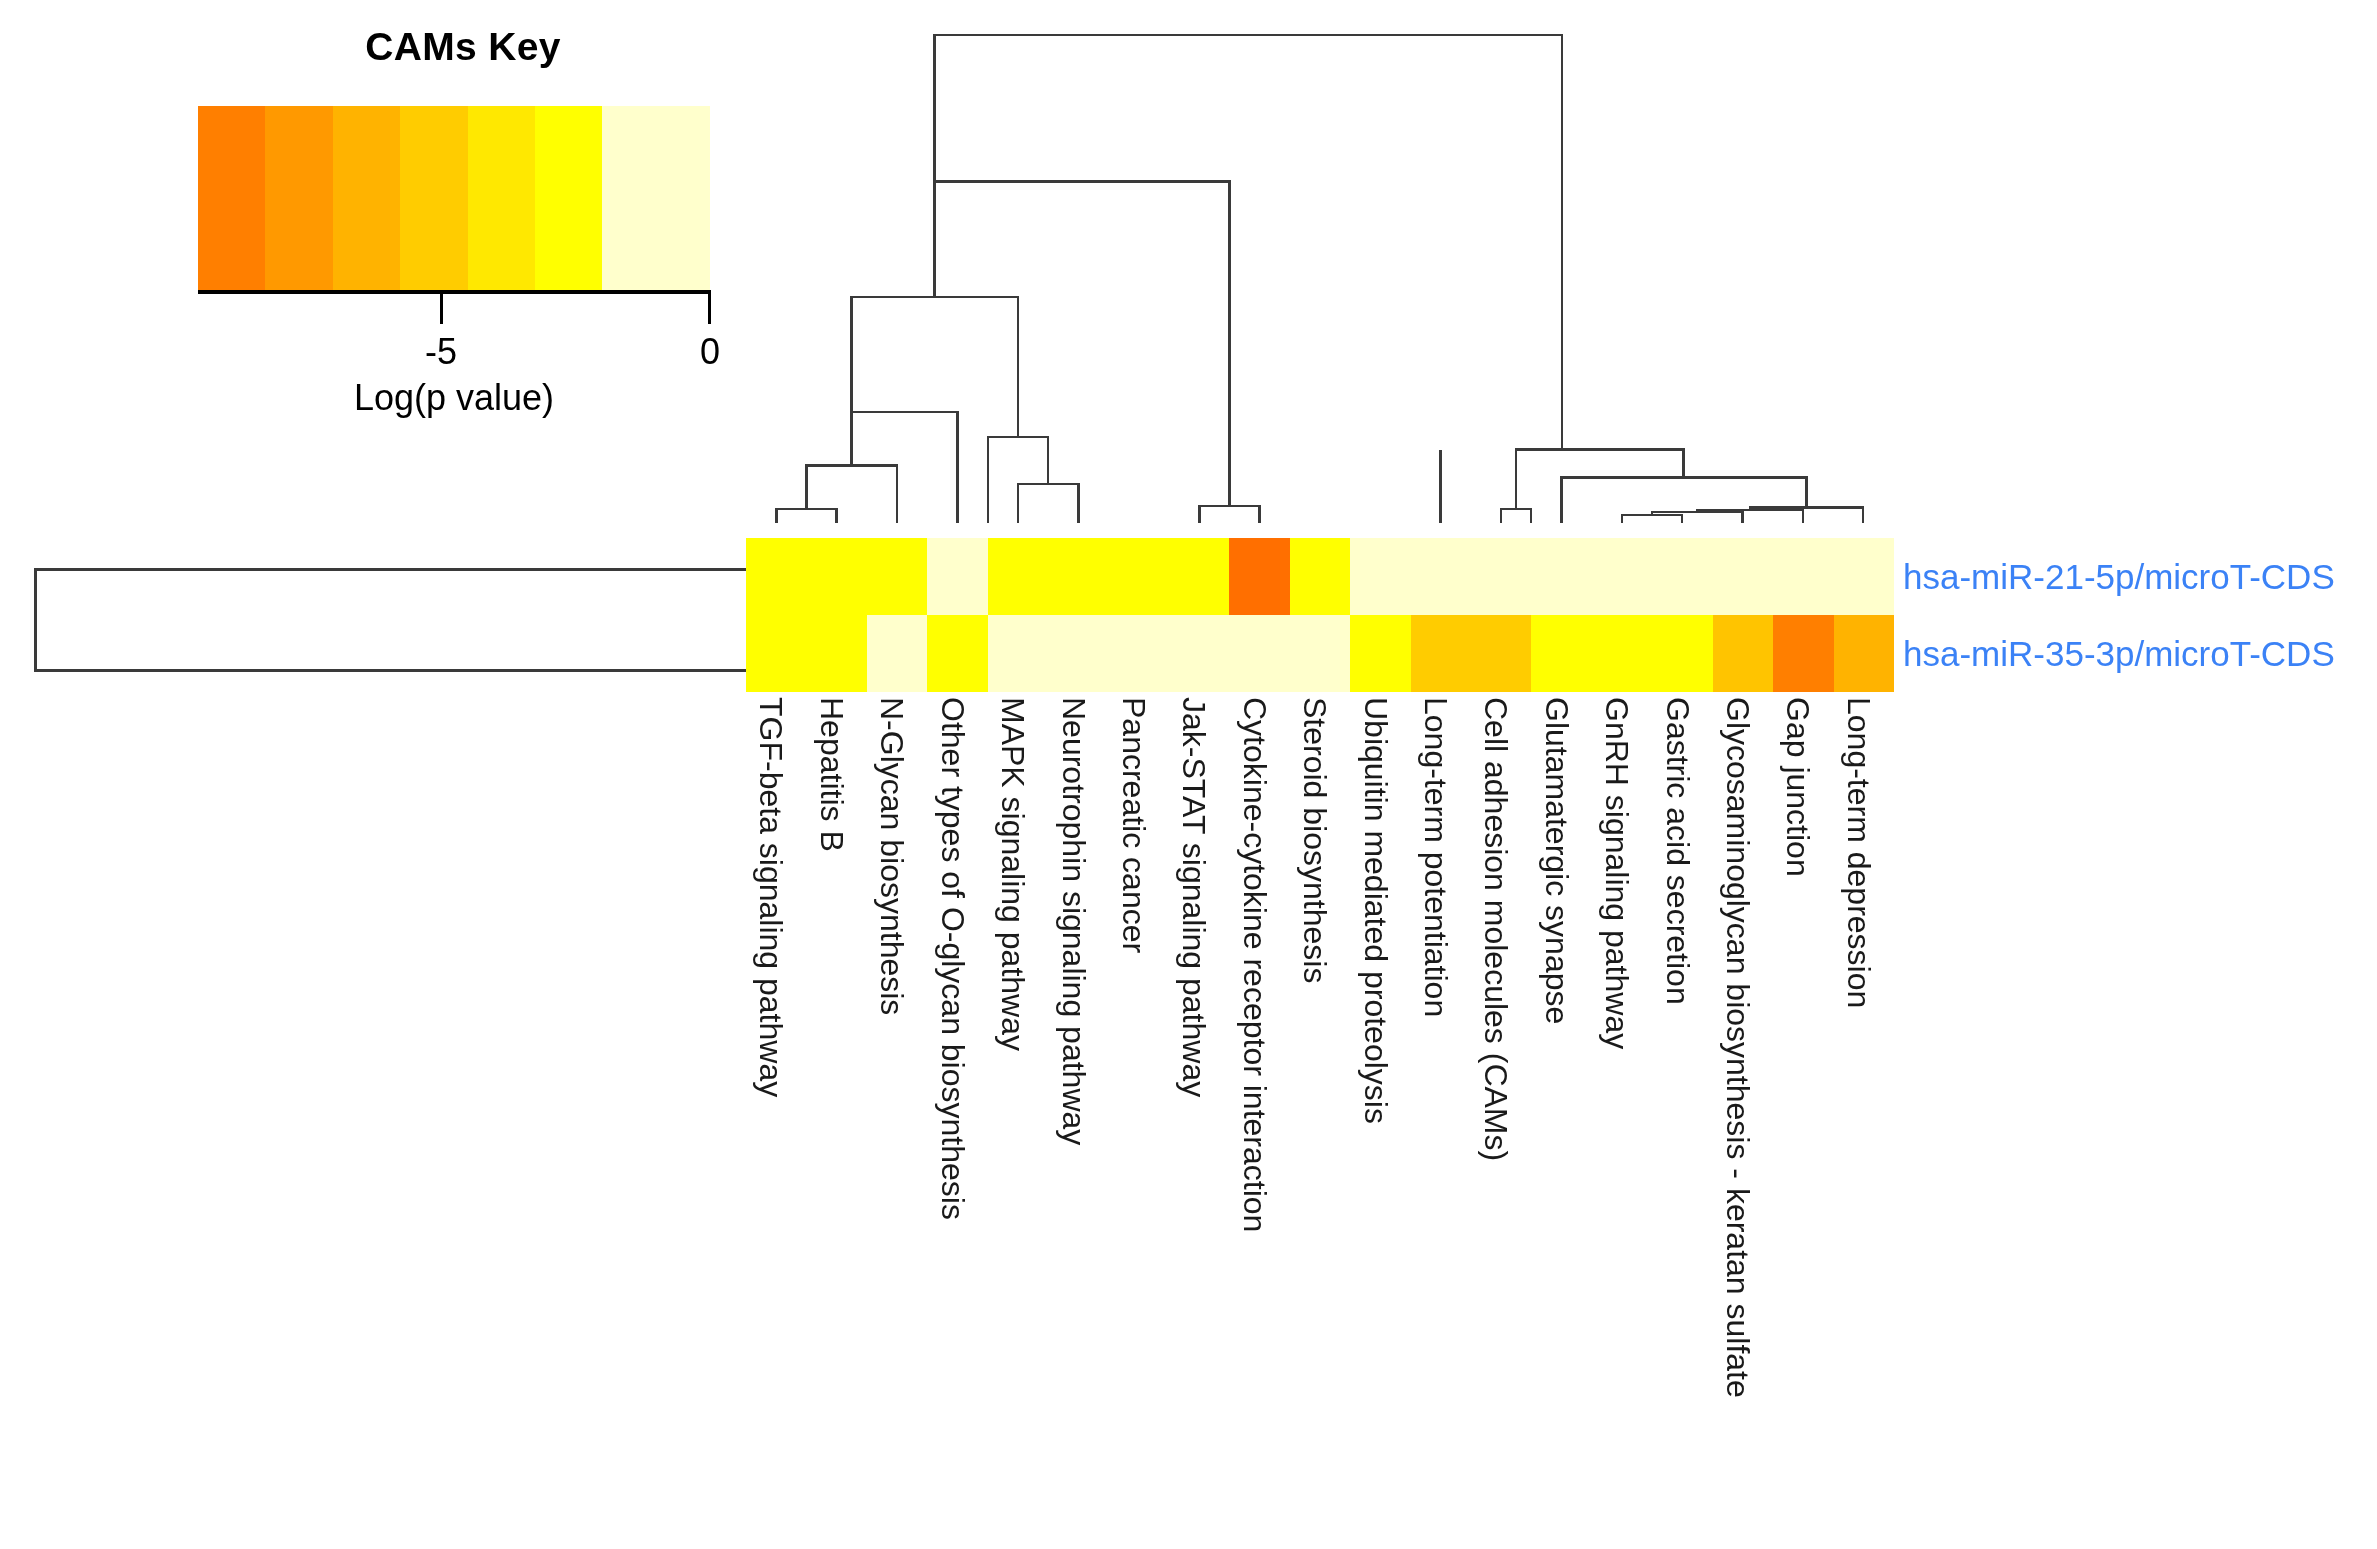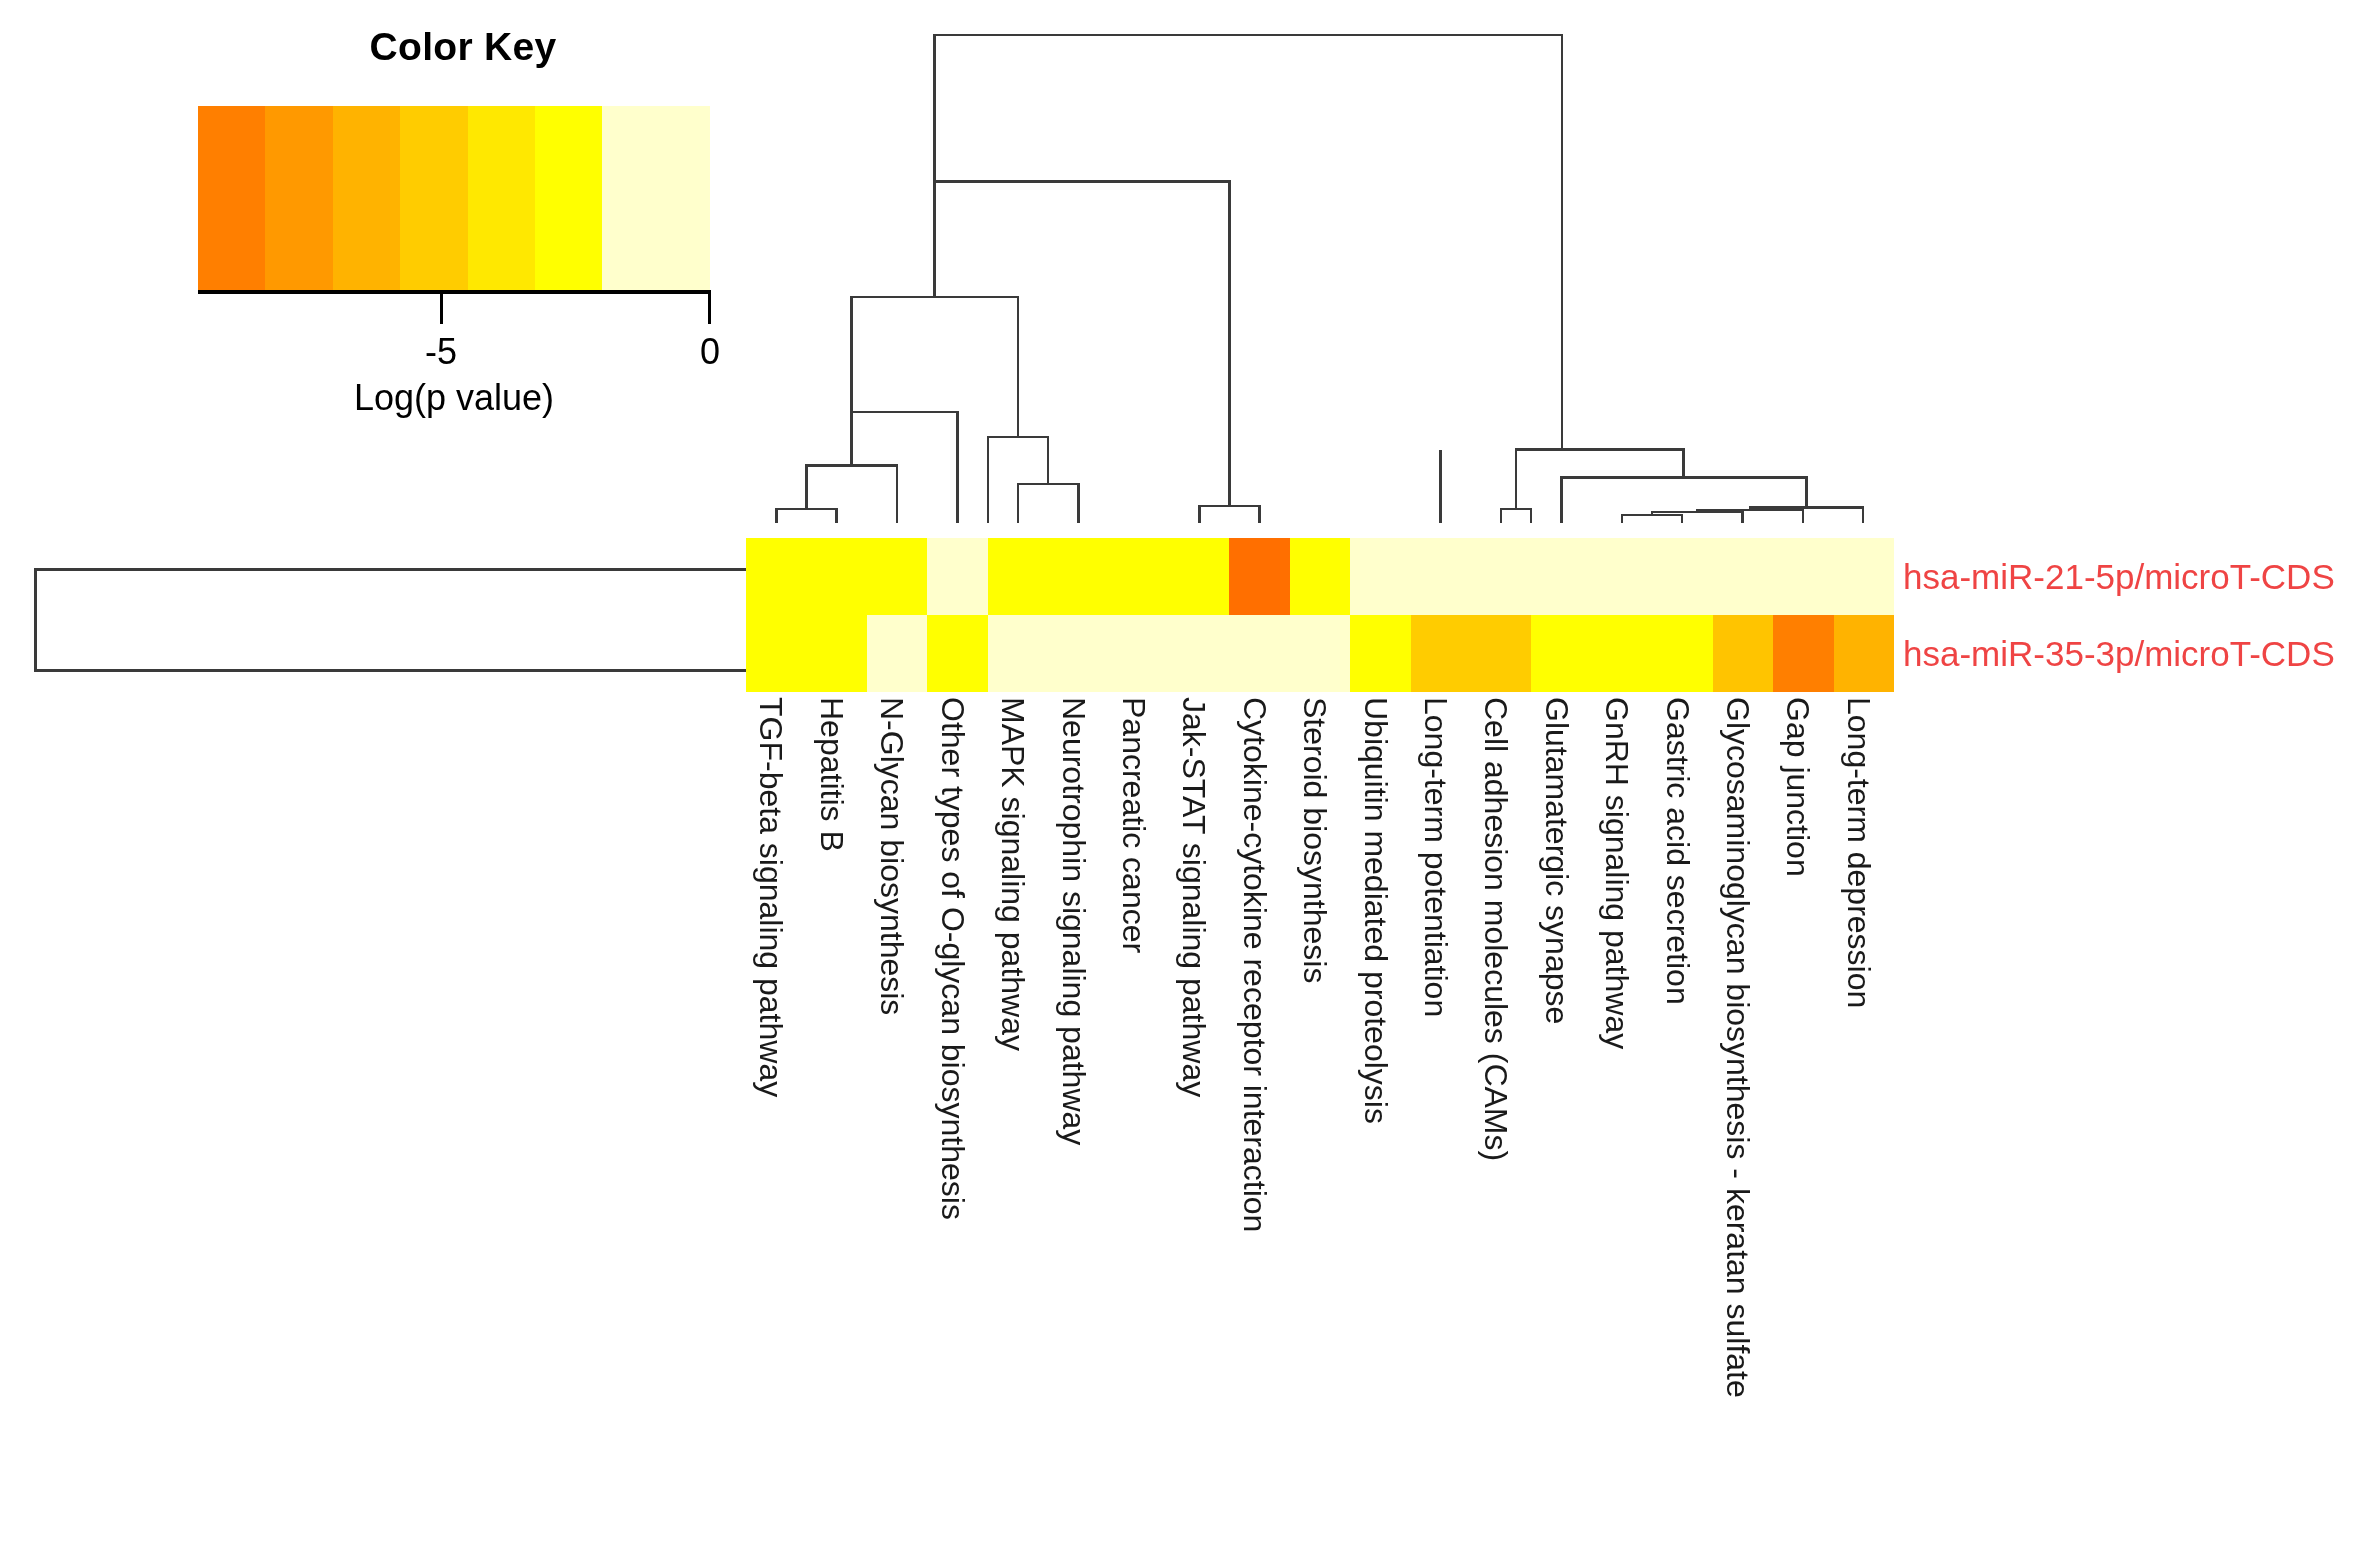--- a/index.html
+++ b/index.html
@@ -111,21 +111,21 @@
     top: 538px;
     width: 474px;
     height: 155px;
   }
   .row-label {
     position: absolute;
     left: 0;
     height: 77px;
     line-height: 77px;
     font-size: 35px;
-    color: #ef4444;
+    color: #3b82f6;
     white-space: nowrap;
   }
 
   
   #col-labels {
     position: absolute;
     left: 746px;
     top: 697px;
     width: 1148px;
     height: 749px;
@@ -138,21 +138,21 @@
     white-space: nowrap;
     transform-origin: left top;
     transform: rotate(90deg);
     line-height: 1;
   }
 </style>
 </head>
 <body>
 
 <div id="color-key">
-  <div id="color-key-title">Color Key</div>
+  <div id="color-key-title">CAMs Key</div>
   <div id="color-key-bar">
       <div class="swatch" style="background: rgb(255, 127, 0);"></div>
       <div class="swatch" style="background: rgb(255, 153, 0);"></div>
       <div class="swatch" style="background: rgb(255, 179, 0);"></div>
       <div class="swatch" style="background: rgb(255, 204, 0);"></div>
       <div class="swatch" style="background: rgb(255, 232, 0);"></div>
       <div class="swatch" style="background: rgb(255, 255, 0);"></div>
       <div class="swatch wide" style="background: rgb(255, 255, 204);"></div>
     </div>
   <div id="color-key-axis"></div>

